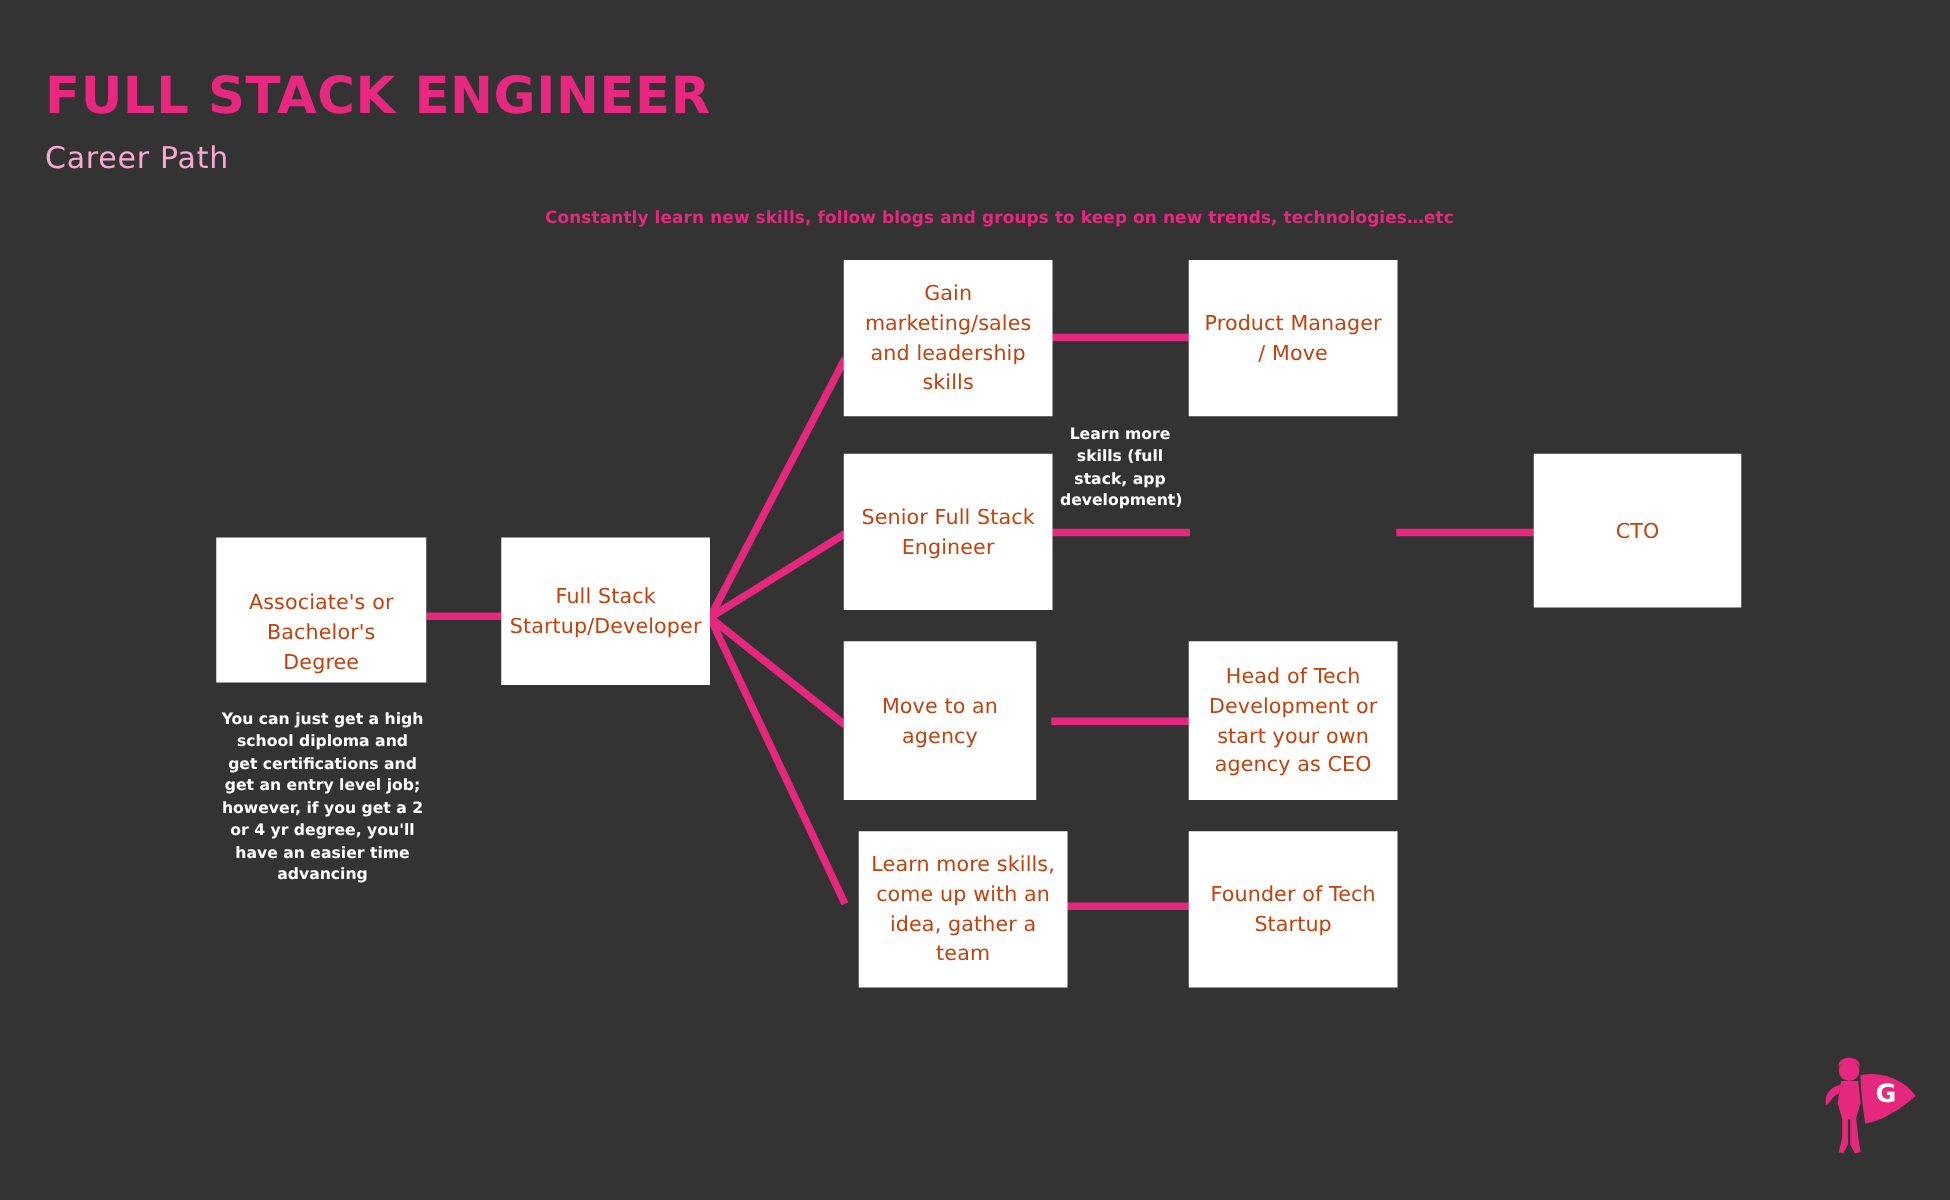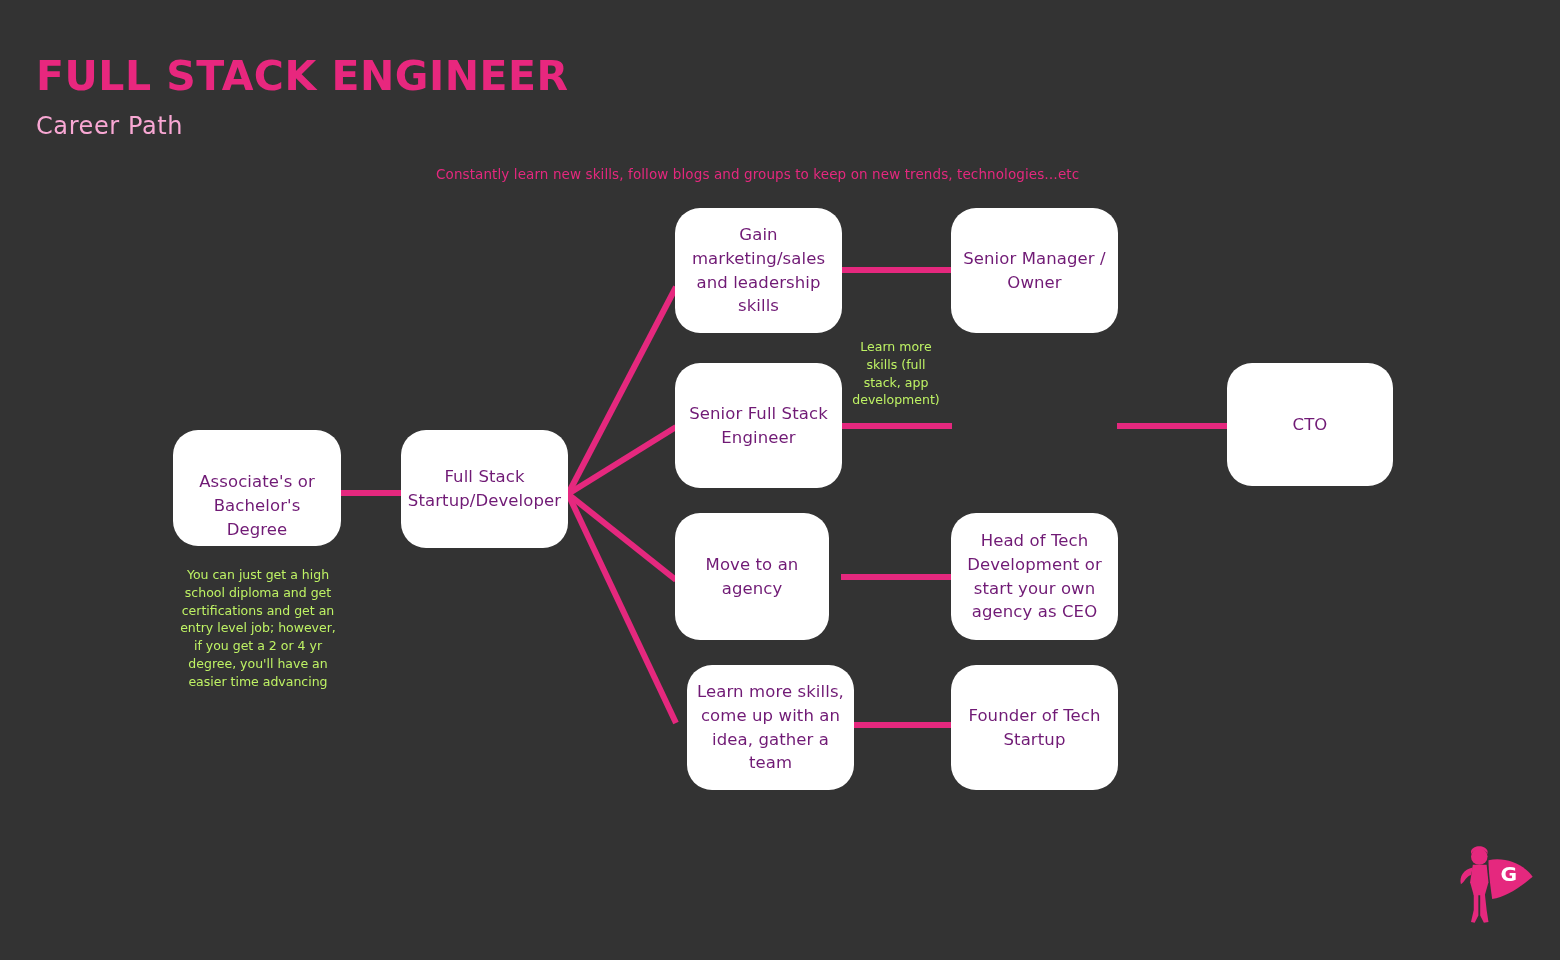--- a/index.html
+++ b/index.html
@@ -43,30 +43,30 @@
     color: #f9a8d4;
     letter-spacing: 0.6px;
     white-space: nowrap;
   }
   
   .top-note {
     position: absolute;
     left: 436px;
     top: 166px;
     font-size: 13.5px;
-    font-weight: normal;
+    font-weight: bold;
     color: #E5287E;
     letter-spacing: 0.1px;
     white-space: nowrap;
   }
   .side-note {
     position: absolute;
-    color: #bef264;
+    color: #ffffff;
     font-size: 12.5px;
-    font-weight: normal;
+    font-weight: bold;
     line-height: 1.42;
     text-align: center;
   }
   #note-degree {
     left: 176px;
     top: 566px;
     width: 164px;
   }
   #note-learn {
     left: 848px;
@@ -78,32 +78,31 @@
     position: absolute;
     left: 0; top: 0;
     width: 1560px;
     height: 960px;
     pointer-events: none;
   }
   
   .node {
     position: absolute;
     background: #FFFFFF;
-    color: #701a75;
+    color: #c2410c;
     display: flex;
     align-items: center;
     justify-content: center;
     text-align: center;
     font-size: 16.5px;
     line-height: 1.45;
     letter-spacing: 0.1px;
     box-sizing: border-box;
     padding: 4px 8px;
     z-index: 3;
-    border-radius: 25px;
   }
   .node span { display: block; }
   
   #logo {
     position: absolute;
     left: 1448px;
     top: 840px;
     width: 92px;
     height: 92px;
     z-index: 4;
@@ -156,21 +155,21 @@
 
   <div class="node" style="left:675px; top:513px; width:154px; height:127px;">
     <span>Move to an agency</span>
   </div>
 
   <div class="node" style="left:687px; top:665px; width:167px; height:125px;justify-content:flex-end;">
     <span>Learn more skills, come up with an idea, gather a team</span>
   </div>
 
   <div class="node" style="left:951px; top:208px; width:167px; height:125px;">
-    <span>Senior Manager / Owner</span>
+    <span>Product Manager / Move</span>
   </div>
 
 
   <div class="node" style="left:951px; top:513px; width:167px; height:127px;">
     <span>Head of Tech Development or start your own agency as CEO</span>
   </div>
 
   <div class="node" style="left:1227px; top:363px; width:166px; height:123px;">
     <span>CTO</span>
   </div>

